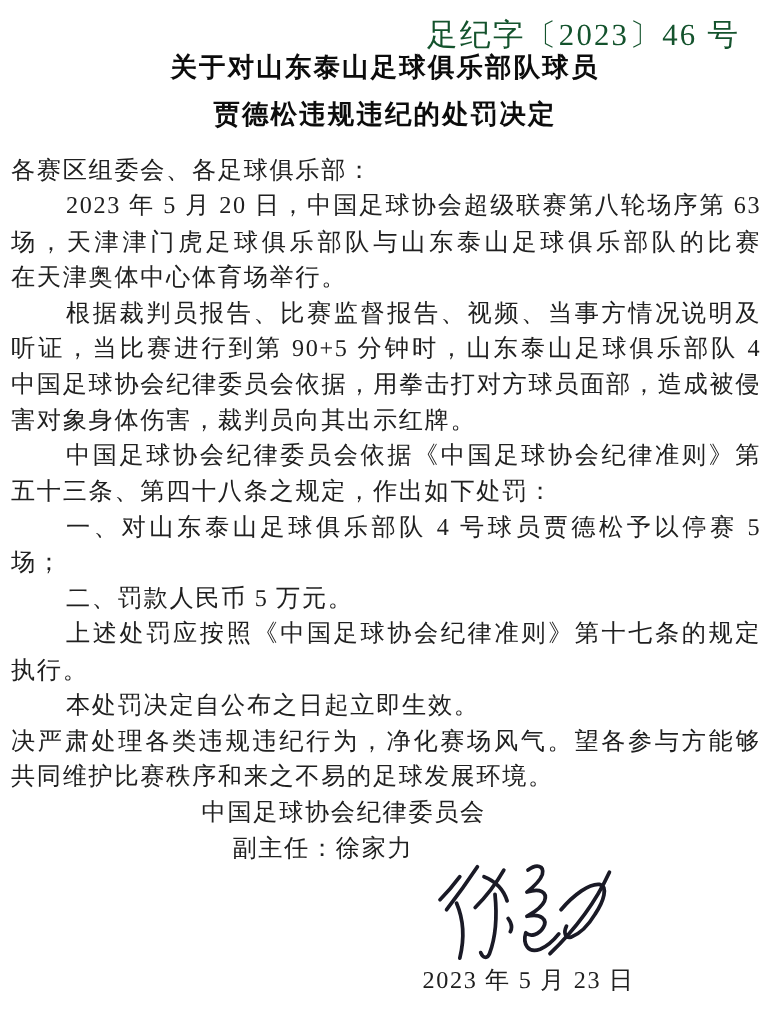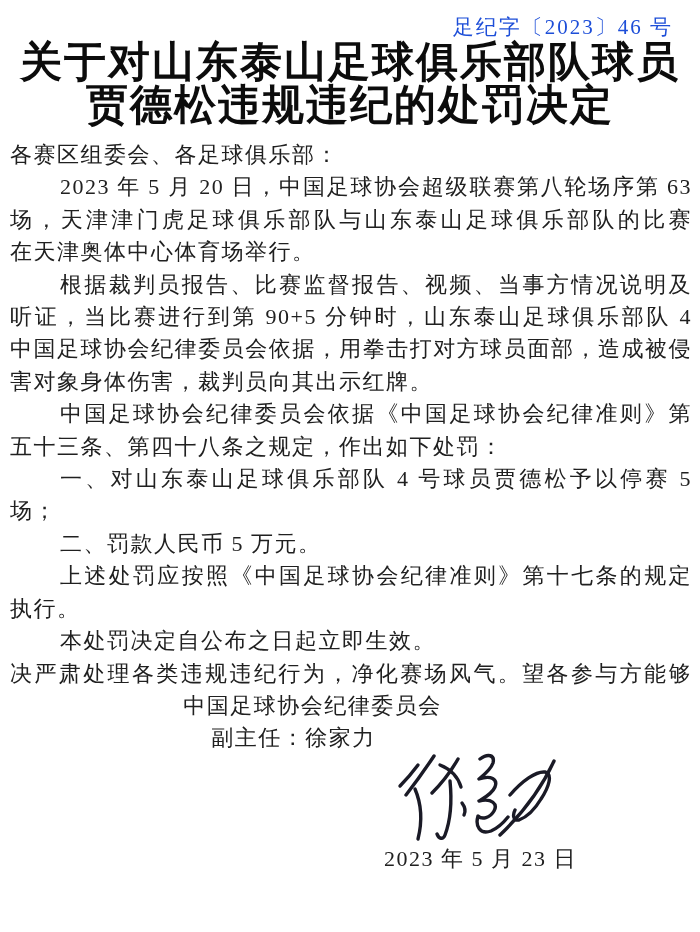--- a/index.html
+++ b/index.html
@@ -1,26 +1,26 @@
 <!DOCTYPE html>
 <html lang="zh"><head>
 <meta charset="utf-8">
 <style>
   html,body{margin:0;padding:0;background:#e8e8e8;}
   .page{
     position:relative;width:700px;height:932px;background:#ffffff;overflow:hidden;
     font-family:"Liberation Serif","DejaVu Serif",serif;color:#1b1b1b;margin:0 auto;
   }
   .docnum{
-    position:absolute;top:13px;right:27px;font-size:21px;letter-spacing:2px;
-    white-space:nowrap;color:#1d4ed8;
+    position:absolute;top:13px;right:27px;font-size:28px;letter-spacing:2px;
+    white-space:nowrap;color:#14532d;
   }
   .title{
     position:absolute;top:41px;left:0;width:700px;text-align:center;
-    font-weight:700;font-size:42px;line-height:43px;letter-spacing:2px;color:#0c0c0c;
+    font-weight:700;font-size:24px;line-height:43px;letter-spacing:2px;color:#0c0c0c;
   }
   .doc-body{
     position:absolute;top:139px;left:10px;width:682px;
     font-size:22px;line-height:32.4px;letter-spacing:1.5px;color:#202020;
   }
   .line{min-height:32.4px;}
   .indent{text-indent:50px;}
   .fill{text-align:justify;text-align-last:justify;}
   .r-committee{text-align:center;padding-right:77px;}
   .r-deputy{text-align:center;padding-right:115px;}
@@ -54,20 +54,21 @@
         <div class="line">害对象身体伤害，裁判员向其出示红牌。</div>
         <div class="line indent fill">中国足球协会纪律委员会依据《中国足球协会纪律准则》第</div>
         <div class="line">五十三条、第四十八条之规定，作出如下处罚：</div>
         <div class="line indent fill">一、对山东泰山足球俱乐部队 4 号球员贾德松予以停赛 5</div>
         <div class="line">场；</div>
         <div class="line indent">二、罚款人民币 5 万元。</div>
         <div class="line indent fill">上述处罚应按照《中国足球协会纪律准则》第十七条的规定</div>
         <div class="line">执行。</div>
         <div class="line indent">本处罚决定自公布之日起立即生效。</div>
         <div class="line fill">决严肃处理各类违规违纪行为，净化赛场风气。望各参与方能够</div>
+        <div class="line">共同维护比赛秩序和来之不易的足球发展环境。</div>
       </div>
 
     <div class="line r-committee">中国足球协会纪律委员会</div>
     <div class="line r-deputy">副主任：徐家力</div>
 
     <div class="sig-row">
       <svg class="sig" viewBox="0 0 178 100" role="img">
 
         <path d="M24,16 C18,24 12,31 6,37"></path>
         <path d="M40,7 C32,19 22,33 12,46"></path>

